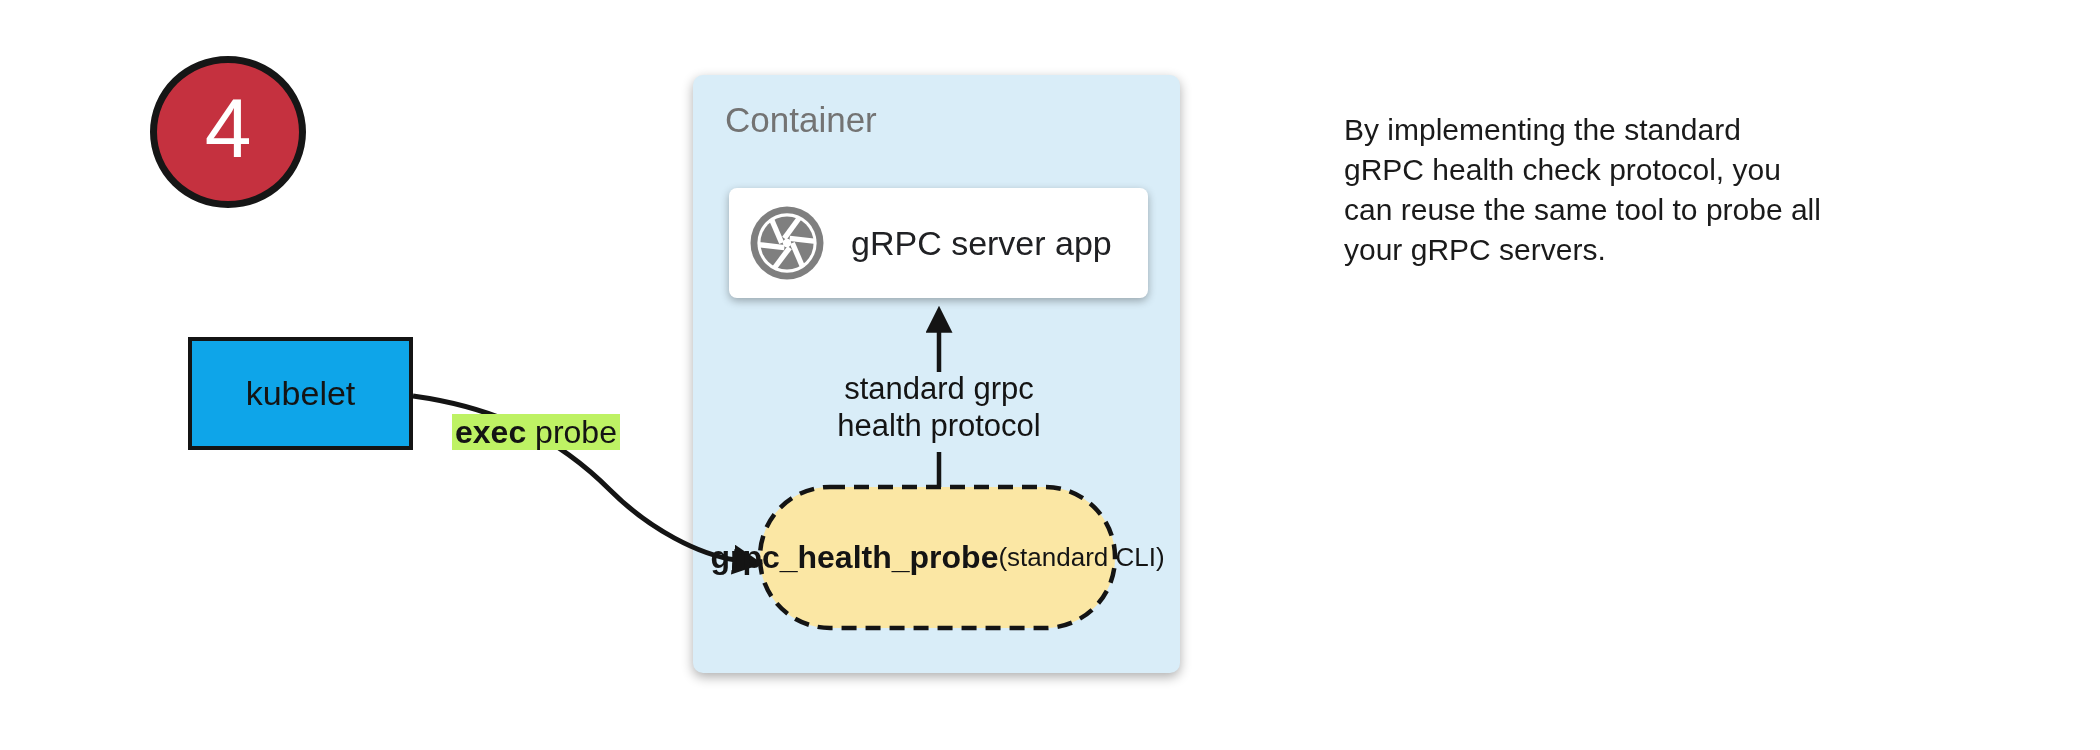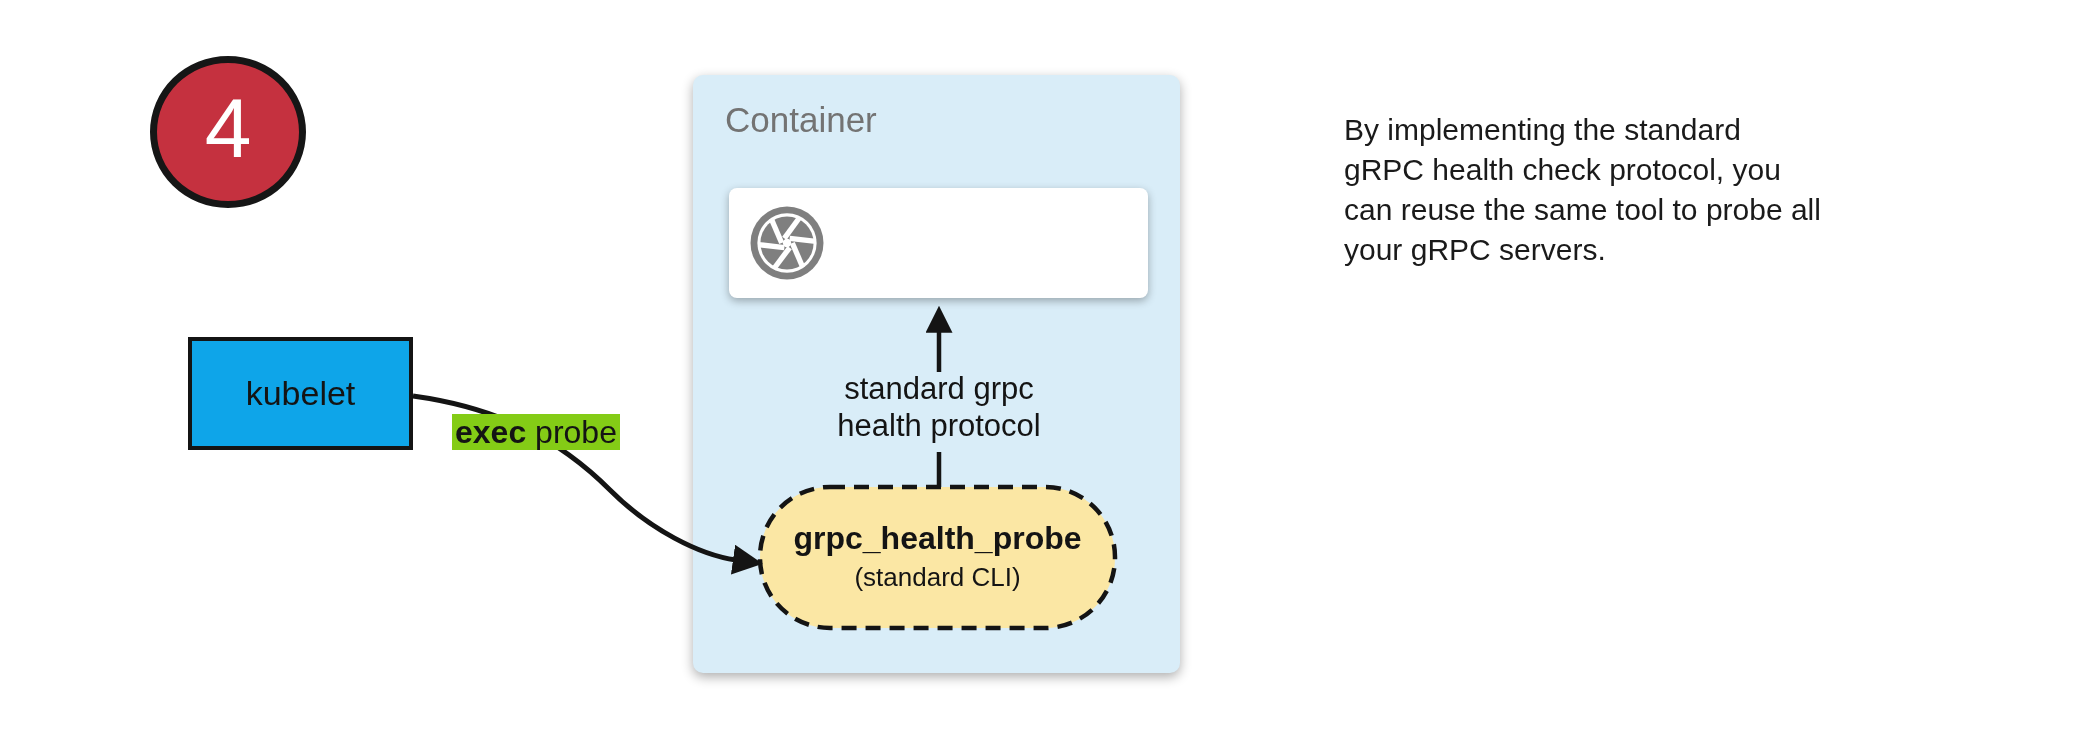--- a/index.html
+++ b/index.html
@@ -79,21 +79,21 @@
   .overlay {
     left: 0; top: 0;
     width: 2100px; height: 750px;
     pointer-events: none;
   }
 
   
   .pill-text {
     left: 760px; top: 487px;
     width: 355px; height: 141px;
-    display: flex; flex-direction: column;
+    display: flex; 
     align-items: center; justify-content: center;
     text-align: left;
   }
   .pill-title { font-size: 32px; font-weight: bold; line-height: 39px; white-space: nowrap; }
   .pill-sub   { font-size: 26px; line-height: 39px; white-space: nowrap; }
 
   
   .protocol-label {
     left: 798px; top: 370px;
     width: 282px;
@@ -101,21 +101,21 @@
     font-size: 31px;
     line-height: 37px;
     white-space: pre-line;
   }
 
   
   .exec-label {
     left: 452px; top: 414px;
     font-size: 32px;
     line-height: 36px;
-    background: #84cc16;
+    background: #bef264;
     padding: 0 3px;
     white-space: nowrap;
   }
   .exec-label .b { font-weight: bold; }
 
   
   .note {
     left: 1320px; top: 110px;
     width: 500px;
     font-size: 30px;
@@ -151,20 +151,21 @@
           <line x1="57" y1="50" x2="70.7" y2="81.9"></line>
           <line x1="53.5" y1="56.1" x2="32.7" y2="83.9"></line>
           <line x1="46.5" y1="56.1" x2="12.1" y2="52.0"></line>
           <line x1="43" y1="50" x2="29.3" y2="18.1"></line>
           <line x1="46.5" y1="43.9" x2="66.8" y2="16.1"></line>
           <line x1="53.5" y1="43.9" x2="88.0" y2="48.0"></line>
         </g>
         <circle cx="50" cy="50" r="5.5" fill="#ffffff"></circle>
       </svg>
     </span>
+    <span class="server-label">gRPC server app</span>
   </div>
 
   <svg class="abs overlay" viewBox="0 0 2100 750" width="2100" height="750">
     <defs>
       <marker id="ah" viewBox="0 0 10 10" refX="1" refY="5" markerWidth="6" markerHeight="6" orient="auto" markerUnits="strokeWidth">
         <path d="M 0 0 L 10 5 L 0 10 z" fill="#141414"></path>
       </marker>
     </defs>
 
     <rect x="760" y="487" width="355" height="141" rx="70" ry="70" fill="#fbe7a4" stroke="#141414" stroke-width="4.5" stroke-dasharray="15 9"></rect>

